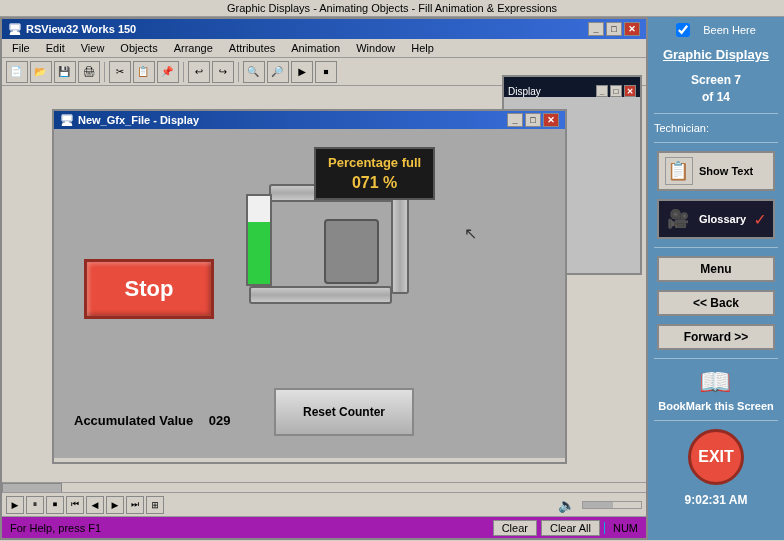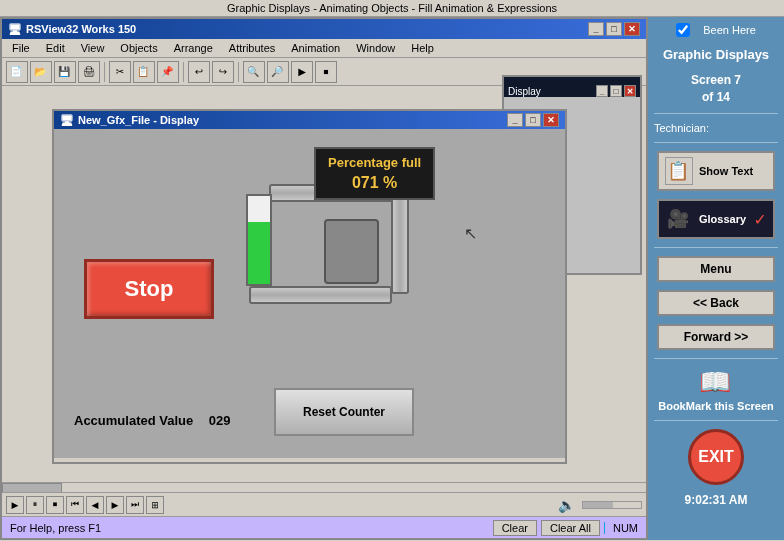--- a/index.html
+++ b/index.html
@@ -265,21 +265,21 @@
       align-items: center;
       justify-content: center;
     }
 
     
     .status-bar {
       position: absolute;
       bottom: 0;
       left: 0;
       right: 0;
-      background: #c4b5fd;
+      background: #a21caf;
       display: flex;
       align-items: center;
       height: 22px;
       border-top: 1px solid #999;
     }
 
     .status-left {
       flex: 1;
       padding: 0 8px;
       font-size: 11px;
@@ -343,20 +343,21 @@
       padding: 6px 6px;
       gap: 8px;
     }
 
     .sidebar-title {
       color: white;
       font-size: 13px;
       font-weight: bold;
       text-align: left;
       line-height: 1.3;
+      text-decoration: underline;
     }
 
     .sidebar-subtitle {
       color: white;
       font-size: 12px;
       font-weight: bold;
       text-align: center;
       line-height: 1.4;
     }
 

